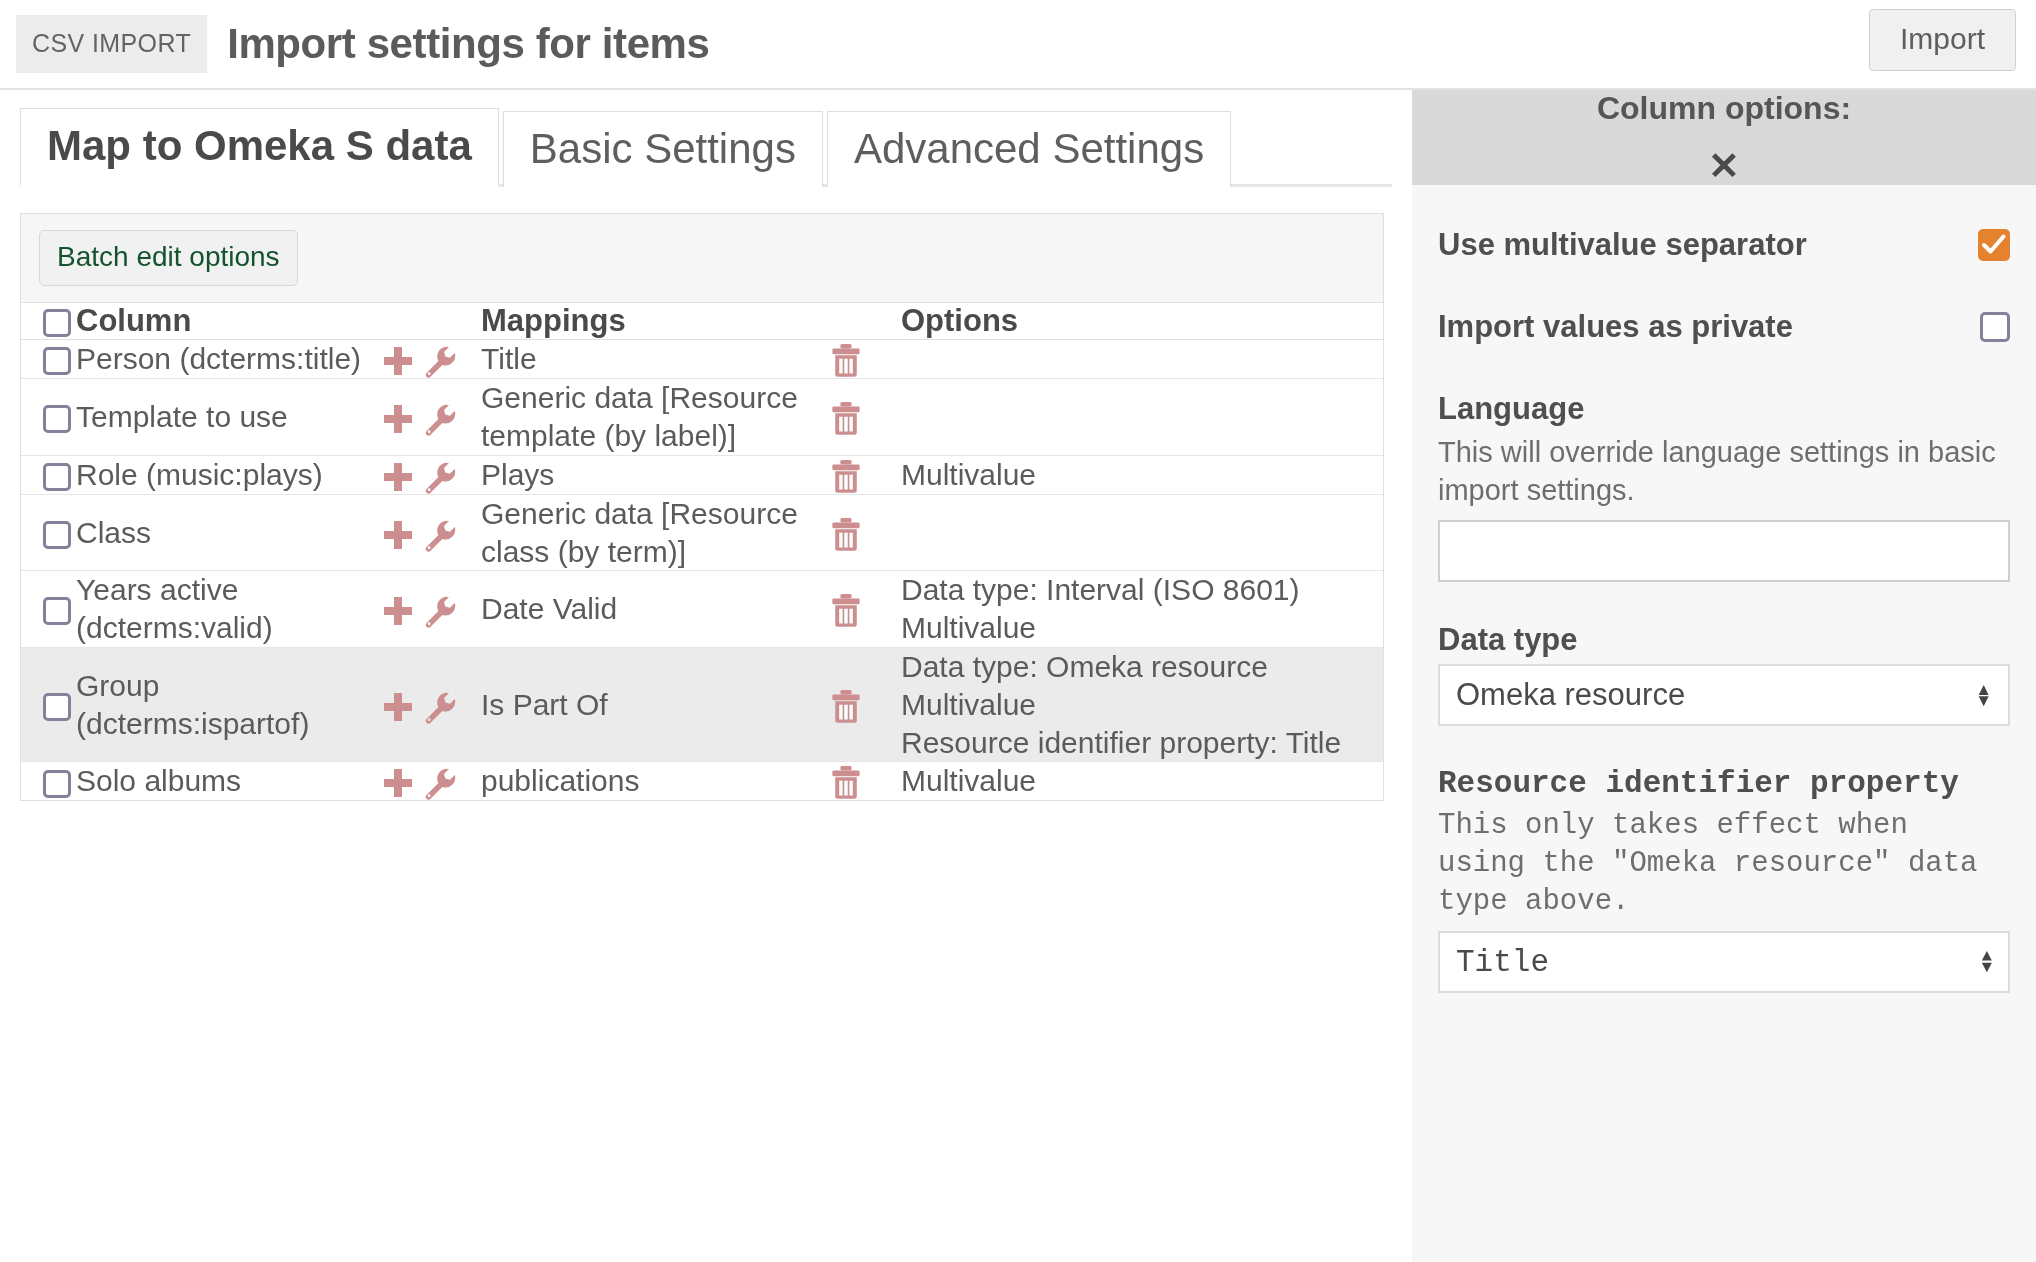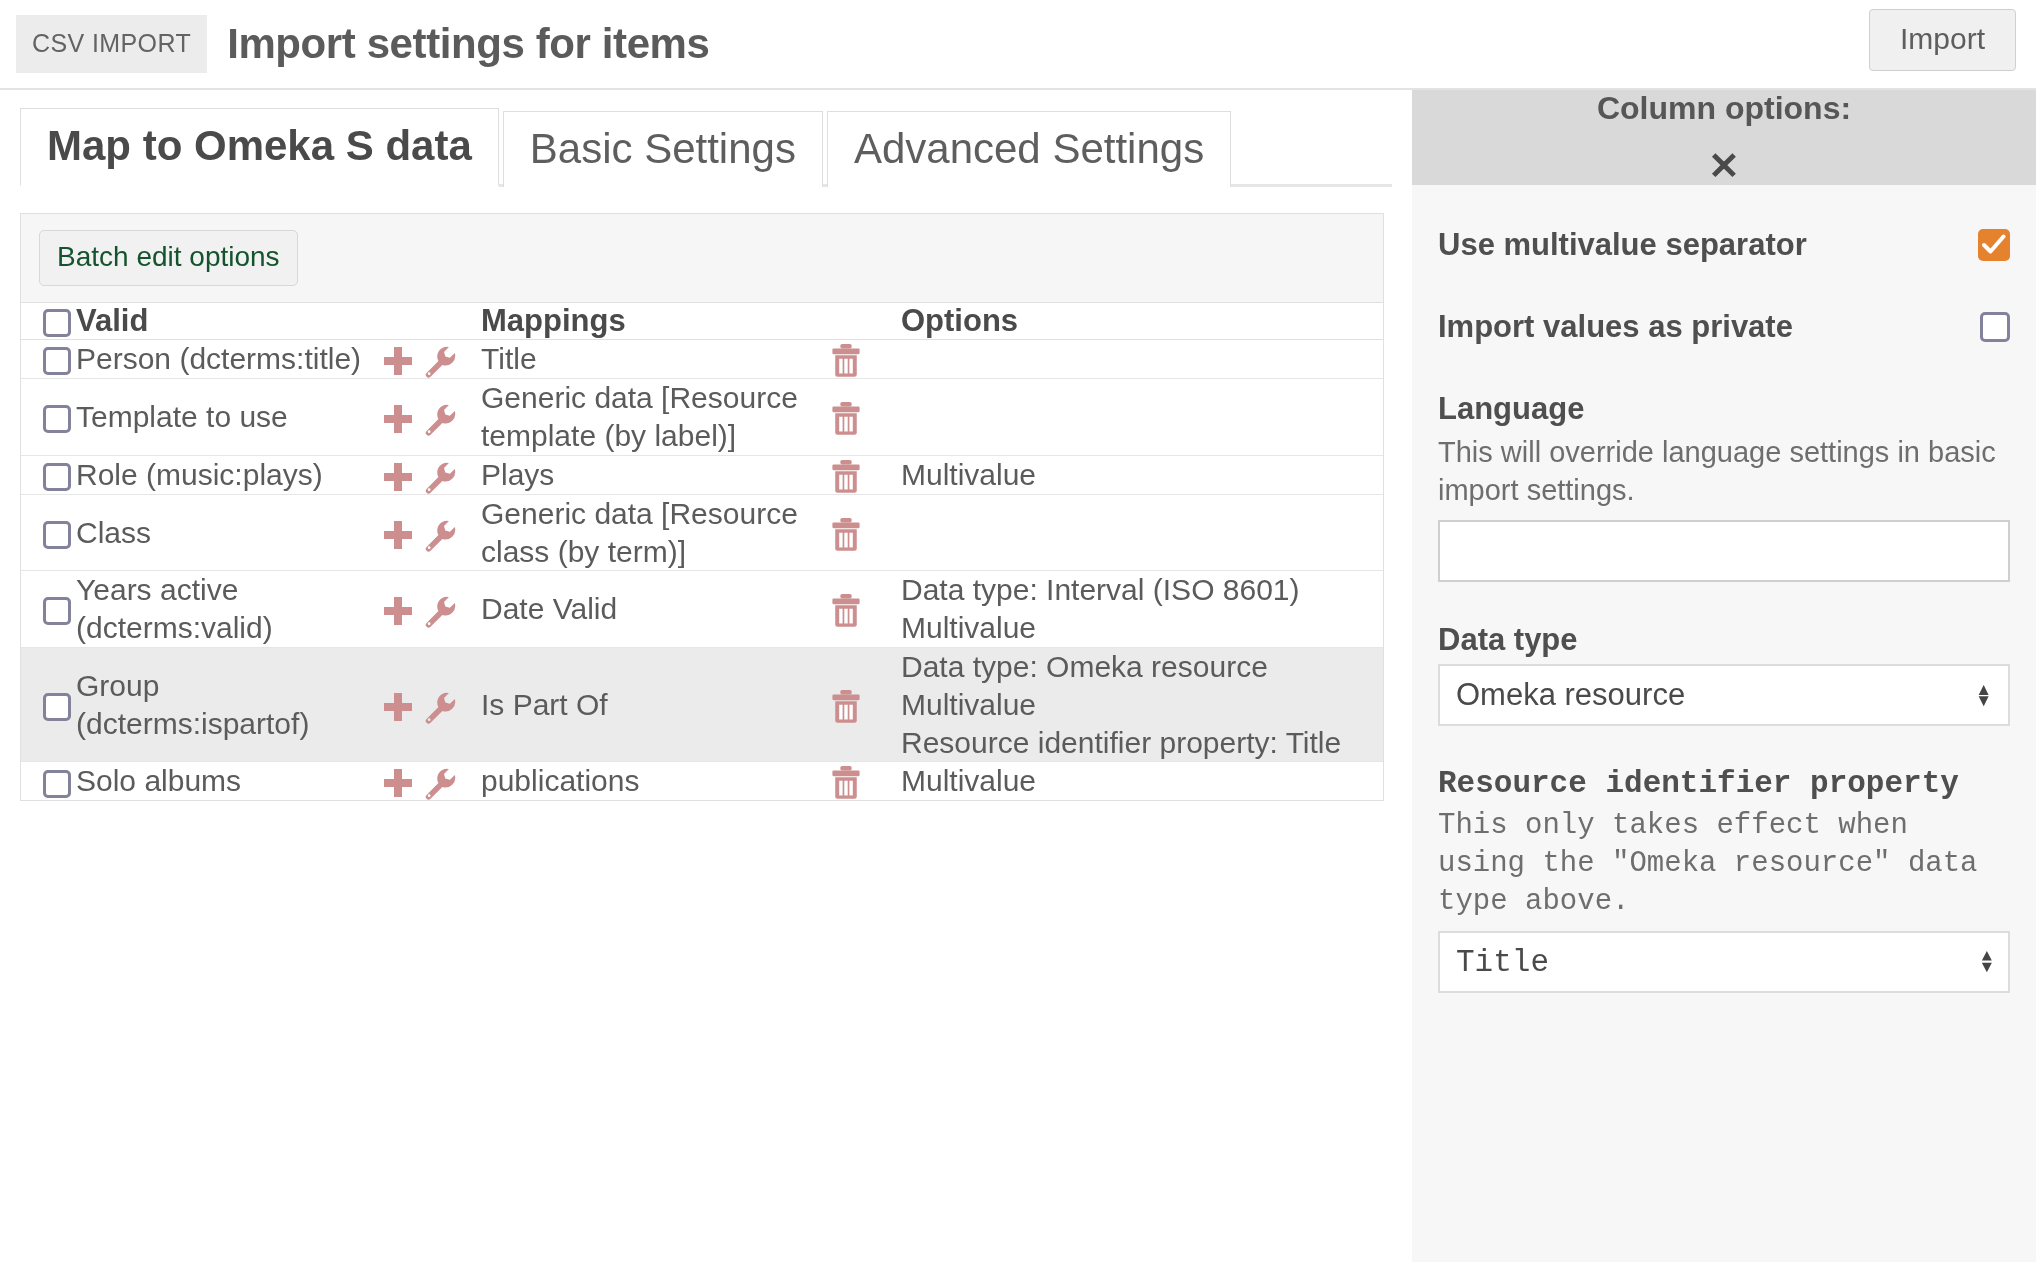--- a/index.html
+++ b/index.html
@@ -299,21 +299,21 @@
             <col class="col-icons">
           <col class="col-maps">
             <col class="col-trash">
             <col class="col-opts">
         </colgroup>
         <thead>
           <tr>
             <th class="col-chk">
               <span class="cb"></span>
             </th>
-            <th>Valid</th>
+            <th>Column</th>
             <th></th>
             <th>Mappings</th>
             <th></th>
             <th>Options</th>
           </tr>
         </thead>
         <tbody>
             <tr>
               <td class="col-chk"><span class="cb"></span></td>
               <td class="col-name">Person (dcterms:title)</td>

